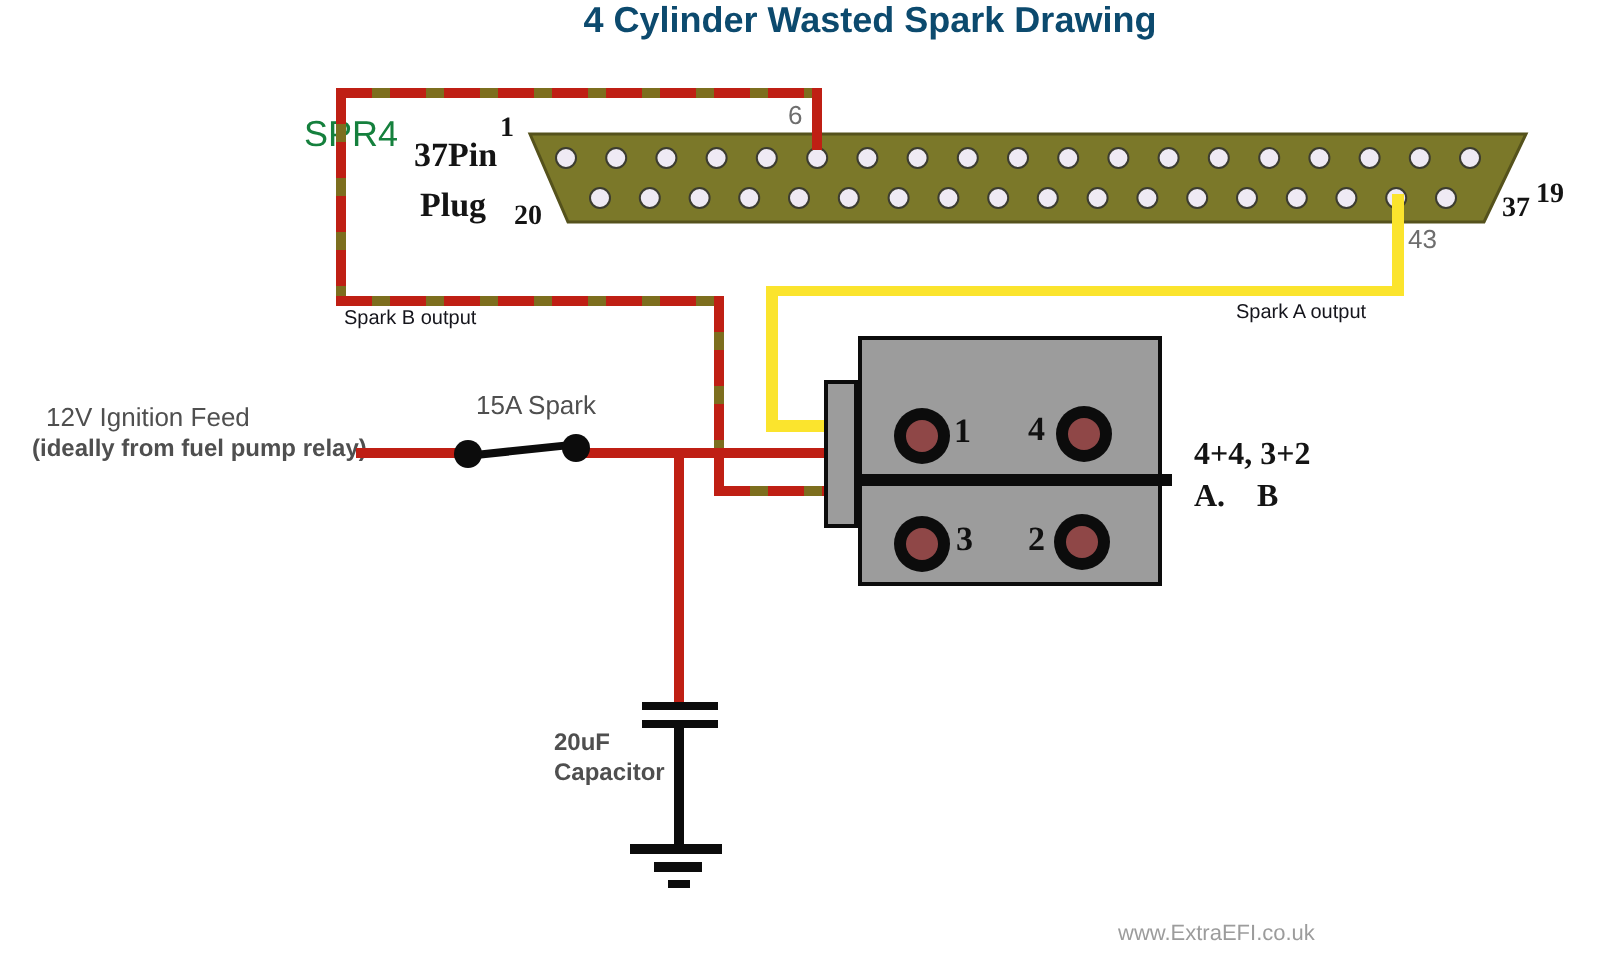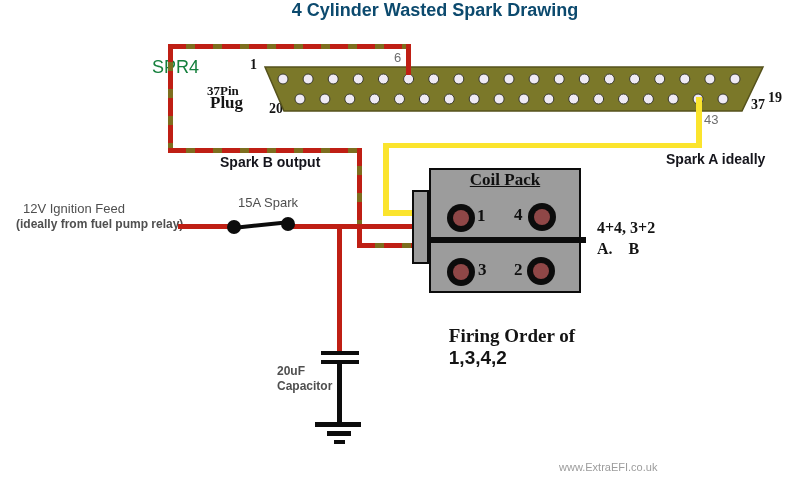--- a/index.html
+++ b/index.html
@@ -12,21 +12,21 @@
   .wire.red{background:var(--wred);}
   .wire.yellow{background:var(--wyel);}
   .wire.traceH{background:repeating-linear-gradient(90deg,var(--wred) 0 18px,var(--wtrace) 18px 27px);}
   .wire.traceV{background:repeating-linear-gradient(180deg,var(--wred) 0 18px,var(--wtrace) 18px 27px);}
   .wire.black{background:#0c0c0c;}
   .lbl{position:absolute;white-space:pre;line-height:1.15;}
   .title{font-weight:bold;font-size:18px;color:#0c4a6e;letter-spacing:0px;padding-left:40px;}
   .serif{font-family:"Liberation Serif",serif;font-weight:bold;color:#141414;}
   .gray{color:#4f4f4f;}
   .tinygray{color:#6e6e6e;}
-  .sparkout{font-size:14px;font-weight:bold;color:#15151c;margin-left:48px;}
+  .sparkout{font-size:10px;font-weight:normal;color:#15151c;}
   .pinbig{font-family:"Liberation Serif",serif;font-weight:bold;font-size:14px;color:#141414;}
   .dot{position:absolute;width:14px;height:14px;border-radius:50%;background:#0c0c0c;z-index:3;}
   .blade{position:absolute;height:4px;background:#0c0c0c;transform:rotate(-6deg);transform-origin:left center;z-index:2;}
   .cpbox{position:absolute;background:var(--cgray);border:2px solid #0c0c0c;box-sizing:border-box;z-index:5;}
   .coil{position:absolute;width:28px;height:28px;border-radius:50%;background:#0c0c0c;z-index:6;}
   .coil i{position:absolute;left:6px;top:6px;width:16px;height:16px;border-radius:50%;background:var(--cterm);}
   .coilnum{position:absolute;z-index:7;font-family:"Liberation Serif",serif;font-weight:bold;font-size:17px;color:#101010;}
   .divider{position:absolute;background:#0c0c0c;z-index:6;}
   .cptitle{position:absolute;z-index:7;font-family:"Liberation Serif",serif;font-weight:bold;font-size:17px;color:#101010;text-decoration:underline;}
   svg{position:absolute;z-index:2;}
@@ -103,39 +103,38 @@
         <circle cx="343.6" cy="42" r="5" fill="#efeaf4" stroke="#3c3c30" stroke-width="1"></circle>
         <circle cx="368.5" cy="42" r="5" fill="#efeaf4" stroke="#3c3c30" stroke-width="1"></circle>
         <circle cx="393.4" cy="42" r="5" fill="#efeaf4" stroke="#3c3c30" stroke-width="1"></circle>
         <circle cx="418.2" cy="42" r="5" fill="#efeaf4" stroke="#3c3c30" stroke-width="1"></circle>
         <circle cx="443.1" cy="42" r="5" fill="#efeaf4" stroke="#3c3c30" stroke-width="1"></circle>
         <circle cx="468.0" cy="42" r="5" fill="#efeaf4" stroke="#3c3c30" stroke-width="1"></circle>
       </g>
   </svg>
 
   <div class="lbl" style="left:152px;top:57px;font-size:18px;color:#15803d;">SPR4</div>
-  <div class="lbl serif" style="left:207px;top:84px;font-size:13px;">37Pin</div>
+  <div class="lbl serif" style="left:207px;top:68px;font-size:17px;">37Pin</div>
   <div class="lbl serif" style="left:210px;top:93px;font-size:17px;">Plug</div>
   <div class="lbl pinbig" style="left:250px;top:57px;">1</div>
-  <div class="lbl pinbig" style="left:257px;top:101px;margin-left:12px;">20</div>
+  <div class="lbl pinbig" style="left:257px;top:101px;">20</div>
   <div class="lbl pinbig" style="left:768px;top:66px;margin-top:24px;">19</div>
   <div class="lbl pinbig" style="left:751px;top:97px;">37</div>
   <div class="lbl tinygray" style="left:394px;top:51px;font-size:13px;">6</div>
   <div class="lbl tinygray" style="left:704px;top:113px;font-size:13px;">43</div>
 
   <div class="lbl sparkout" style="left:172px;top:154px;">Spark B output</div>
-  <div class="lbl sparkout" style="left:618px;top:151px;">Spark A ideally</div>
+  <div class="lbl sparkout" style="left:618px;top:151px;">Spark A output</div>
 
   <div class="lbl gray" style="left:23px;top:202px;font-size:13px;">12V Ignition Feed</div>
   <div class="lbl gray" style="left:16px;top:218px;font-size:12px;font-weight:bold;">(ideally from fuel pump relay)</div>
   <div class="lbl gray" style="left:238px;top:196px;font-size:13px;">15A Spark</div>
 
   <div class="cpbox" style="left:412px;top:190px;width:17px;height:74px;"></div>
   <div class="cpbox" style="left:429px;top:168px;width:152px;height:125px;"></div>
-  <div class="cptitle" style="left:429px;top:170px;width:152px;text-align:center;">Coil Pack</div>
   <div class="divider" style="left:428px;top:237px;width:158px;height:6px;"></div>
   <div class="coil" style="left:447px;top:204px;">
       <i></i>
     </div>
   <div class="coil" style="left:528px;top:203px;">
       <i></i>
     </div>
   <div class="coil" style="left:447px;top:258px;">
       <i></i>
     </div>
@@ -143,23 +142,19 @@
       <i></i>
     </div>
   <div class="coilnum" style="left:477px;top:206px;">1</div>
   <div class="coilnum" style="left:514px;top:205px;">4</div>
   <div class="coilnum" style="left:478px;top:260px;">3</div>
   <div class="coilnum" style="left:514px;top:260px;">2</div>
 
   <div class="lbl serif" style="left:597px;top:219px;font-size:16px;">4+4, 3+2</div>
   <div class="lbl serif" style="left:597px;top:240px;font-size:16px;">A.    B</div>
 
-  <div class="lbl" style="left:431px;top:307px;">
-    <span class="serif" style="font-size:19px;">Firing Order of</span>
-    <span style="font-weight:bold;font-size:19px;color:#141414;">1,3,4,2</span>
-  </div>
 
   <div class="lbl gray" style="left:277px;top:365px;font-size:12px;font-weight:bold;">20uF</div>
   <div class="lbl gray" style="left:277px;top:380px;font-size:12px;font-weight:bold;">Capacitor</div>
 
   <div class="lbl watermark" style="left:559px;top:461px;">www.ExtraEFI.co.uk</div>
 
 </div>
 
 </body></html>

